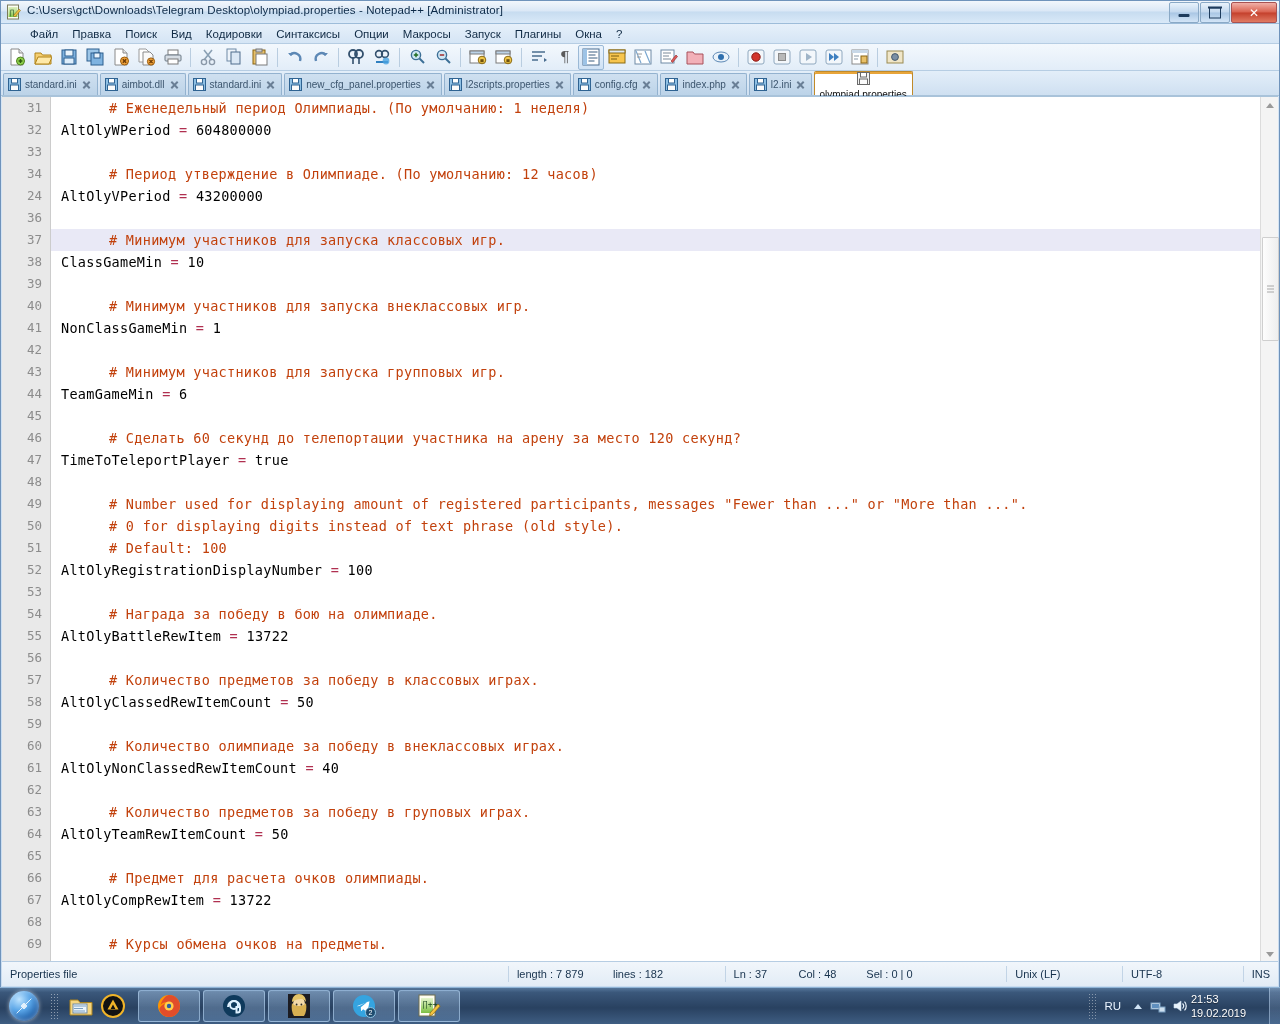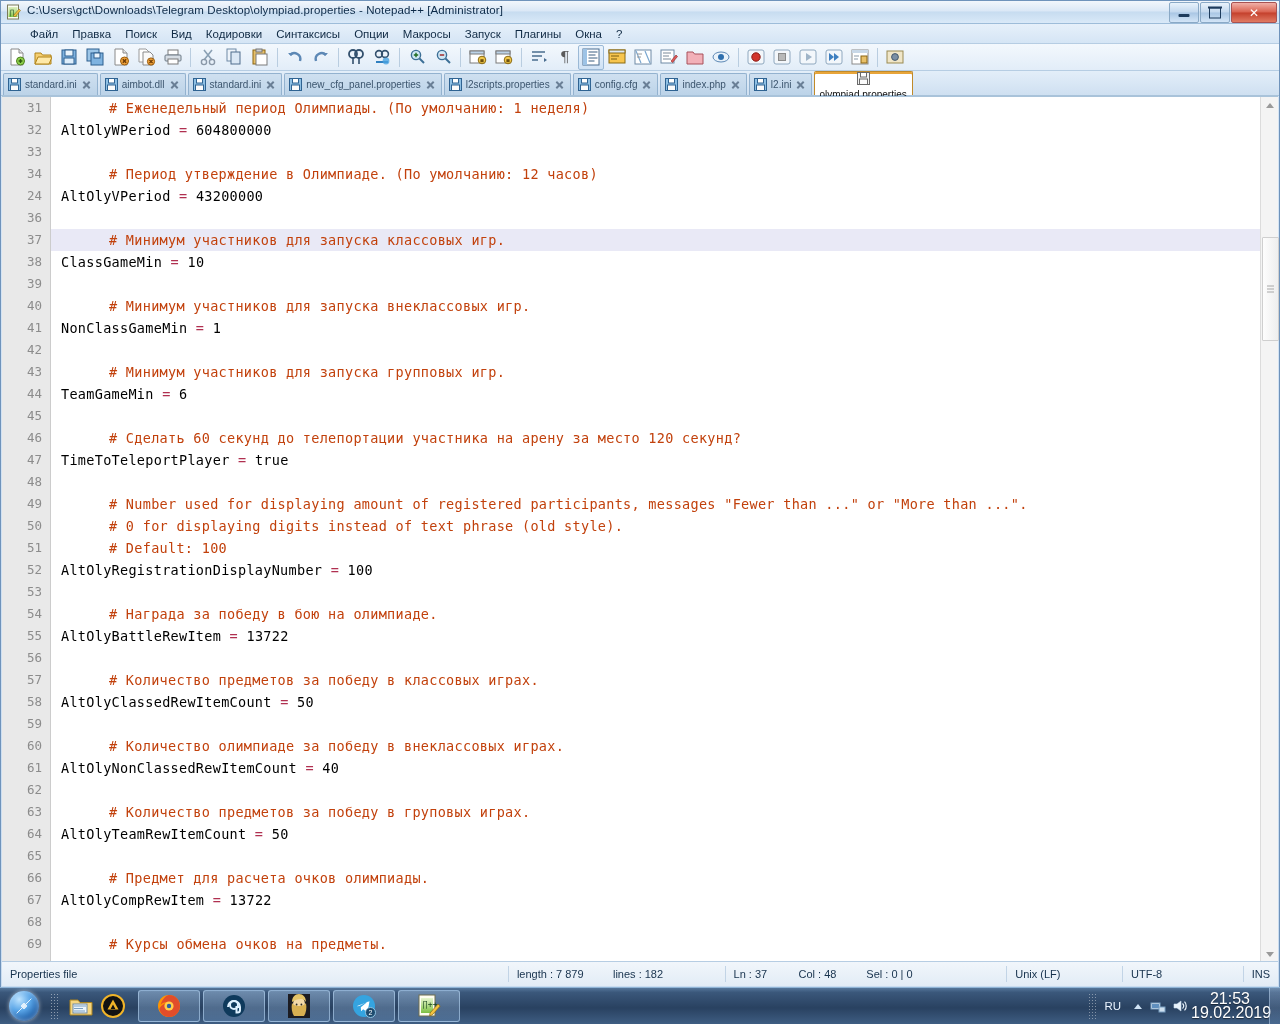--- a/index.html
+++ b/index.html
@@ -127,21 +127,21 @@
   .tband{width:60px;height:30px;border:1px solid rgba(190,220,250,.55);border-radius:3px;
      background:linear-gradient(180deg,rgba(180,210,240,.42),rgba(120,160,205,.30));
      display:flex;align-items:center;justify-content:center;position:relative;}
   .tray{position:absolute;right:0;top:0;height:36px;display:flex;align-items:center;}
   .traygrip{width:8px;height:26px;
      background-image:radial-gradient(circle,rgba(255,255,255,.40) 0.8px,transparent 1px);
      background-size:3px 3px;}
   .traylang{color:#eaf4ff;font-size:11.5px;padding:0 8px;}
   .trayarrow{width:18px;display:flex;justify-content:center;}
   .trayico{width:22px;display:flex;justify-content:center;align-items:center;}
-  .clock{width:78px;text-align:center;color:#ffffff;font-size:16px;line-height:14px;
+  .clock{width:78px;color:#ffffff;font-size:11px;line-height:14px;
      text-shadow:0 1px 1px rgba(0,0,0,.5);}
   .showdesk{width:10px;height:36px;border-left:1px solid rgba(200,225,250,.45);
      background:linear-gradient(180deg,rgba(190,215,245,.25),rgba(120,155,200,.18));}
 </style>
 </head>
 <body>
 
 <div id="app">
 
   <div id="titlebar">

